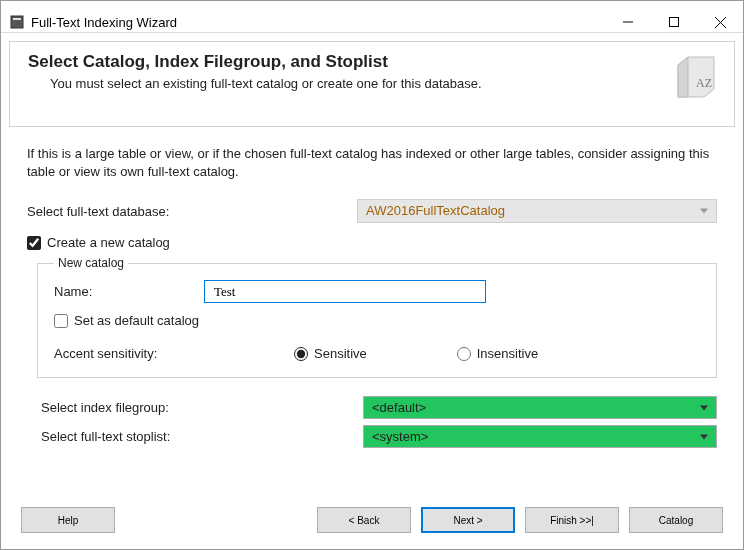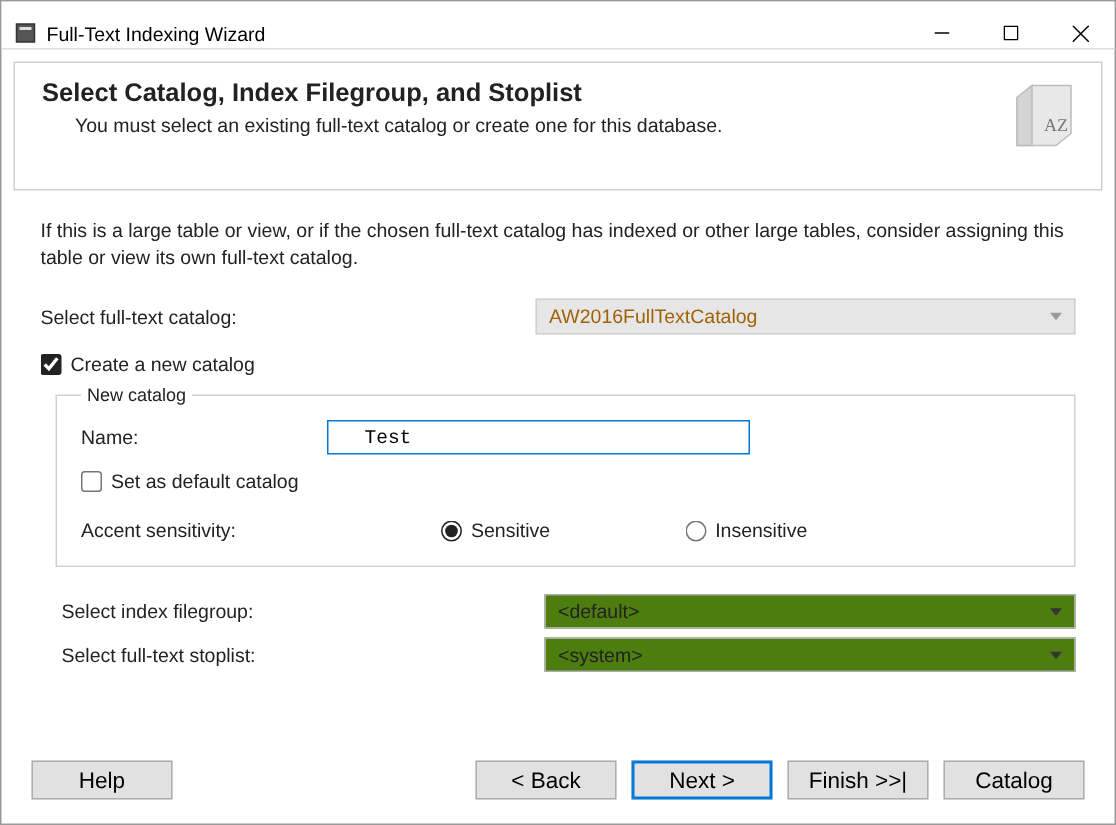--- a/index.html
+++ b/index.html
@@ -96,37 +96,36 @@
     border: 1px solid #d0d0d0;
     margin: 0 0 18px 10px;
     padding: 10px 16px 16px 16px;
   }
   fieldset.newcat legend { font-size: 12px; padding: 0 4px; }
   .fs-row { display: flex; align-items: center; margin-bottom: 10px; }
   .fs-row label.left { width: 150px; }
   .name-input {
     width: 282px; height: 23px;
     border: 1px solid #0078d7;
-    padding: 0 24px;
-    font-family: Liberation Mono, monospace; font-size: 13px;
+    padding: 0 9px;
+    font-family: Liberation Serif, serif; font-size: 13px;
     outline: none;
-    margin-left: 14px;
   }
   .accent-row { display: flex; align-items: center; margin-top: 18px; }
   .accent-row label.left { width: 240px; }
   .radio-opt { display: flex; align-items: center; margin-right: 90px; }
   .radio-opt input { width:14px; height:14px; margin: 0 6px 0 0; accent-color: #222;}
   
   .sel-row { display: flex; align-items: center; margin: 6px 0 6px 14px; }
   .sel-row label { width: 322px; }
   .selectbox {
     flex: 1;
     height: 23px;
     border: 1px solid #adadad;
-    background: #4d7c0f;
+    background: #22c55e;
     display: flex; align-items: center;
     padding: 0 24px 0 8px;
     position: relative;
   }
   .selectbox::after {
     content: "";
     position: absolute; right: 8px; top: 50%;
     width: 0; height: 0;
     border-left: 4px solid transparent;
     border-right: 4px solid transparent;
@@ -139,21 +138,21 @@
     align-items: center;
     padding: 12px 20px 16px 20px;
   }
   .footer .spacer { flex: 1; }
   .btn {
     height: 26px;
     min-width: 94px;
     padding: 0 10px;
     background: #e1e1e1;
     border: 1px solid #adadad;
-    font-family: inherit; font-size: 15px;
+    font-family: inherit; font-size: 10px;
     display: inline-flex; align-items: center; justify-content: center;
     margin-left: 10px;
   }
   .btn.help { margin-left: 0; }
   .btn.primary { border: 2px solid #0078d7; background: #e1e1e1; }
   .btn.disabled { color: #000000; }
 </style>
 </head>
 <body>
 
@@ -196,21 +195,21 @@
       <polygon points="16,4 16,44 6,44 6,12" fill="#d4d4d4" stroke="#bdbdbd"></polygon>
       <text x="24" y="34" font-size="12" fill="#777" font-family="Segoe UI">AZ</text>
     </svg>
   </div>
 </div>
 
 <div class="content">
   <p class="advice">If this is a large table or view, or if the chosen full-text catalog has indexed or other large tables, consider assigning this table or view its own full-text catalog.</p>
 
   <div class="row">
-    <label class="main">Select full-text catalog:</label>
+    <label class="main">Select full-text database:</label>
     <div class="disabled-select">
       <span>AW2016FullTextCatalog</span>
     </div>
   </div>
 
   <div class="checkbox-row">
     <input type="checkbox" checked="" style="">
     <label>Create a new catalog</label>
   </div>
 

